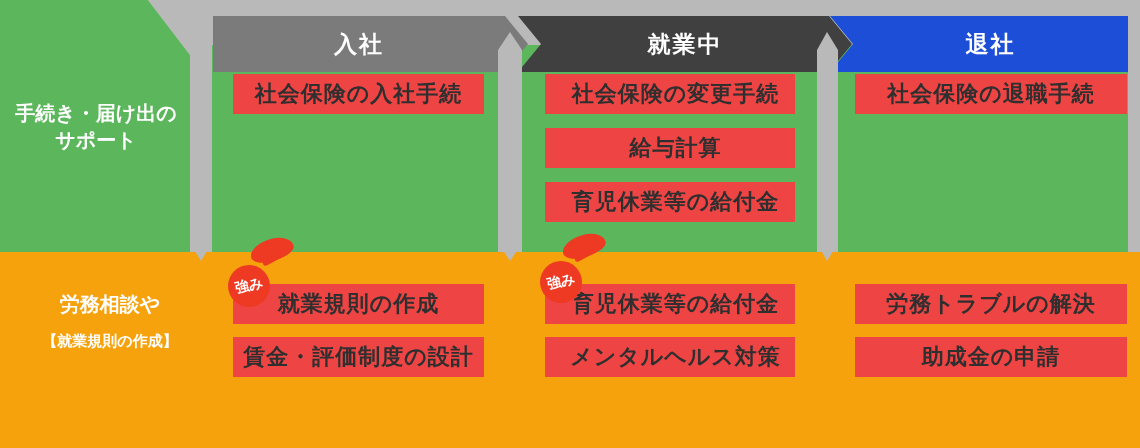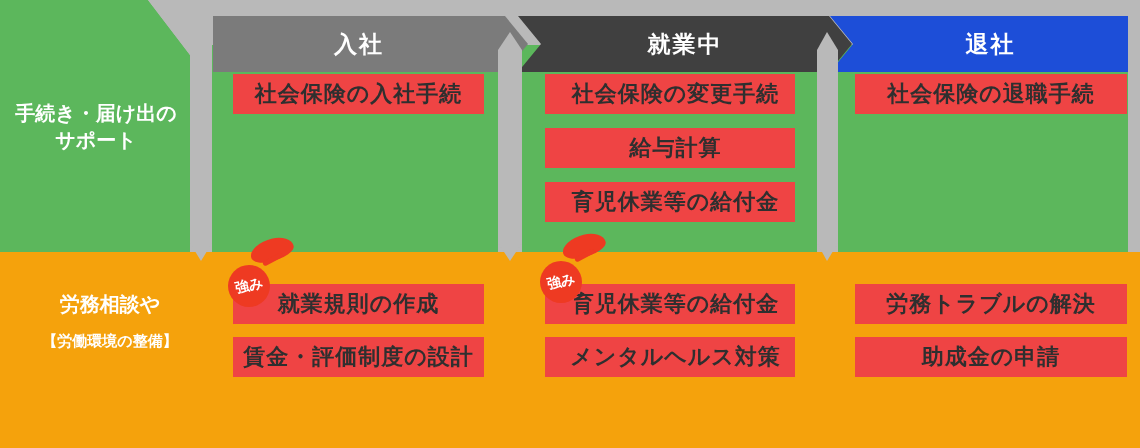--- a/index.html
+++ b/index.html
@@ -113,21 +113,21 @@
   <div class="strip s1"></div>
   <div class="strip s2"></div>
   <div class="strip s3"></div>
 
   <div class="row-label support">
     <div class="ln">手続き・届け出の</div>
     <div class="ln">サポート</div>
   </div>
   <div class="row-label consulting">
     <div class="ln">労務相談や</div>
-    <div class="sub">【労働環境の整備】</div>
+    <div class="sub">【就業規則の作成】</div>
   </div>
 
   <div class="wbox cx1 gr1">社会保険の入社手続</div>
   <div class="wbox cx2 gr1">社会保険の変更手続</div>
   <div class="wbox cx2 gr2">給与計算</div>
   <div class="wbox cx2 gr3">育児休業等の給付金</div>
   <div class="wbox cx3 gr1">社会保険の退職手続</div>
 
   <div class="wbox cx1 or1">就業規則の作成</div>
   <div class="wbox cx1 or2">賃金・評価制度の設計</div>

